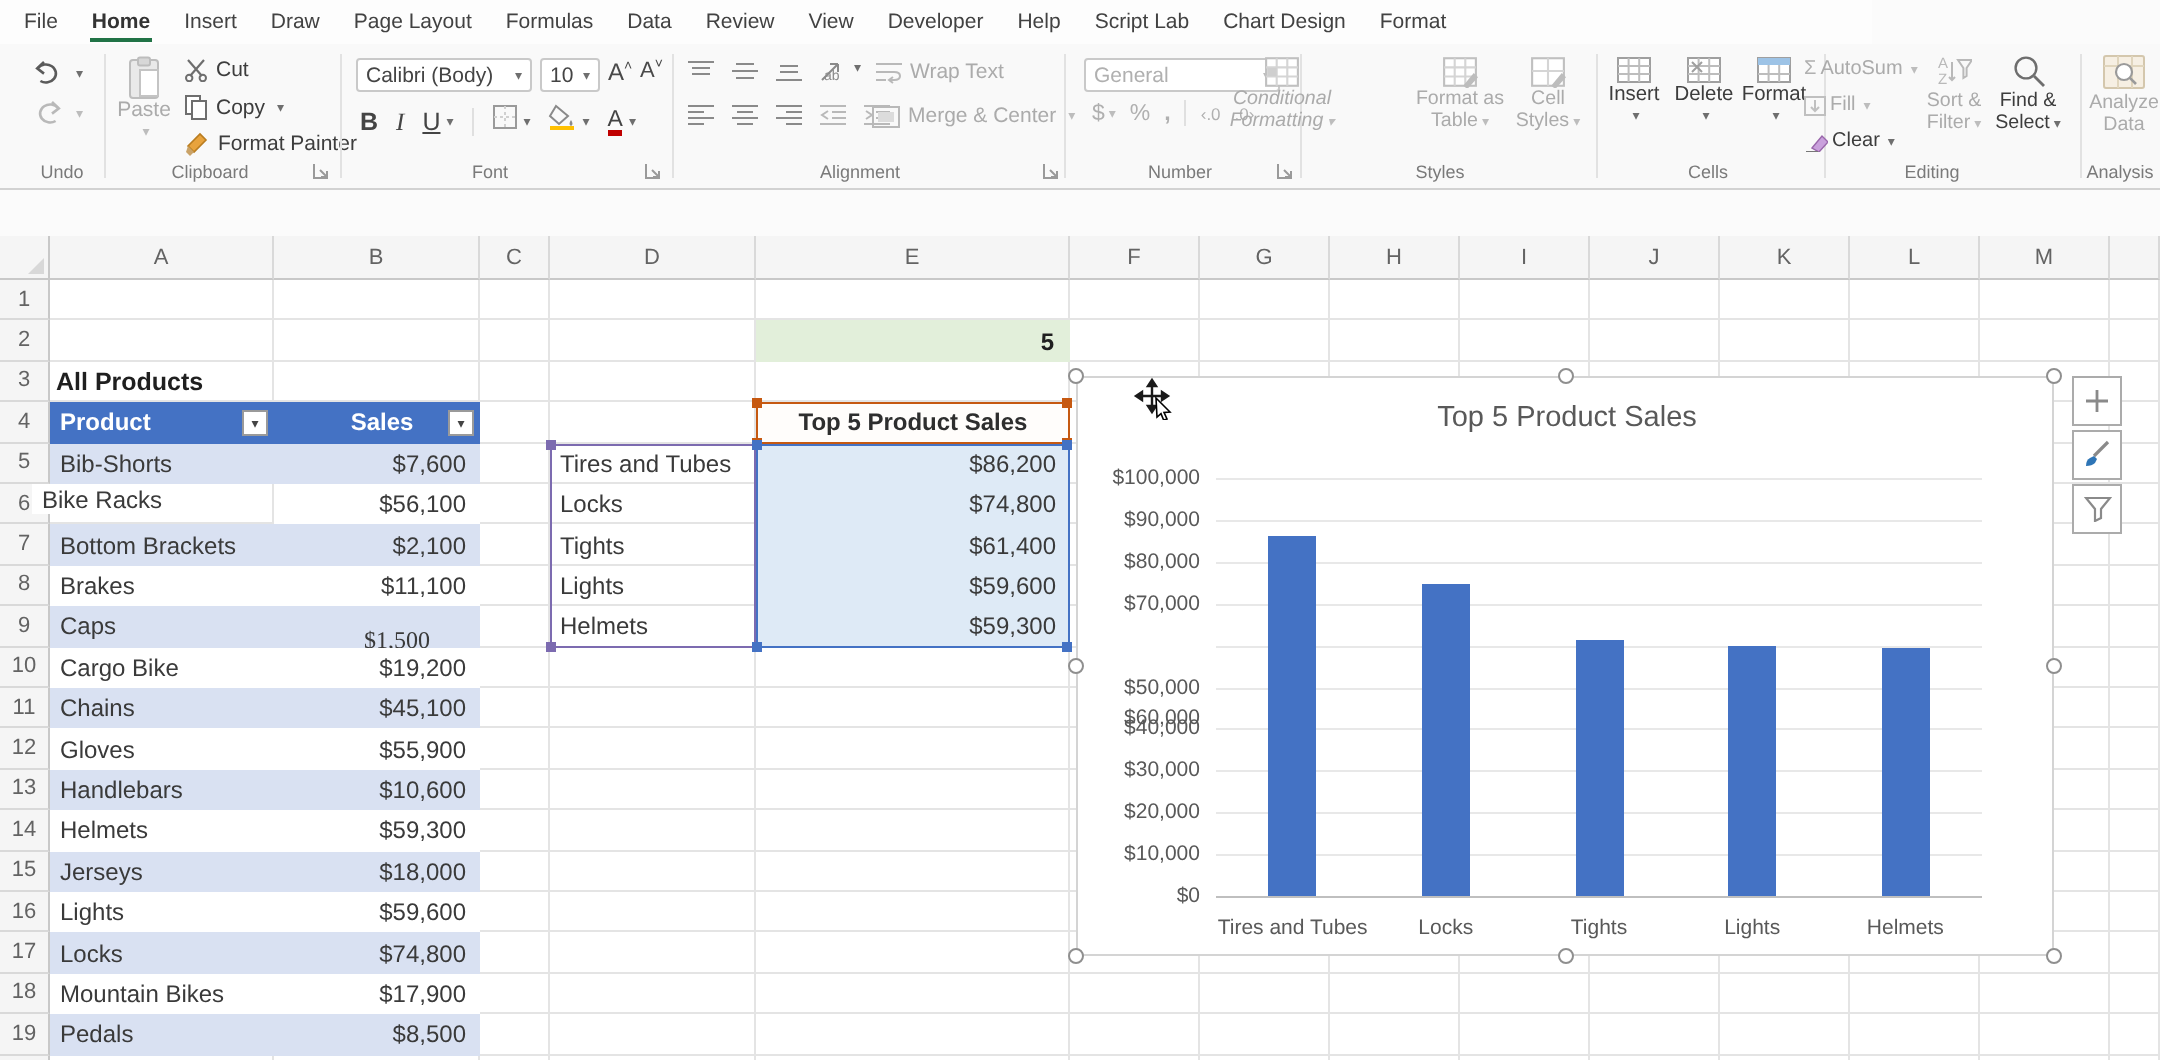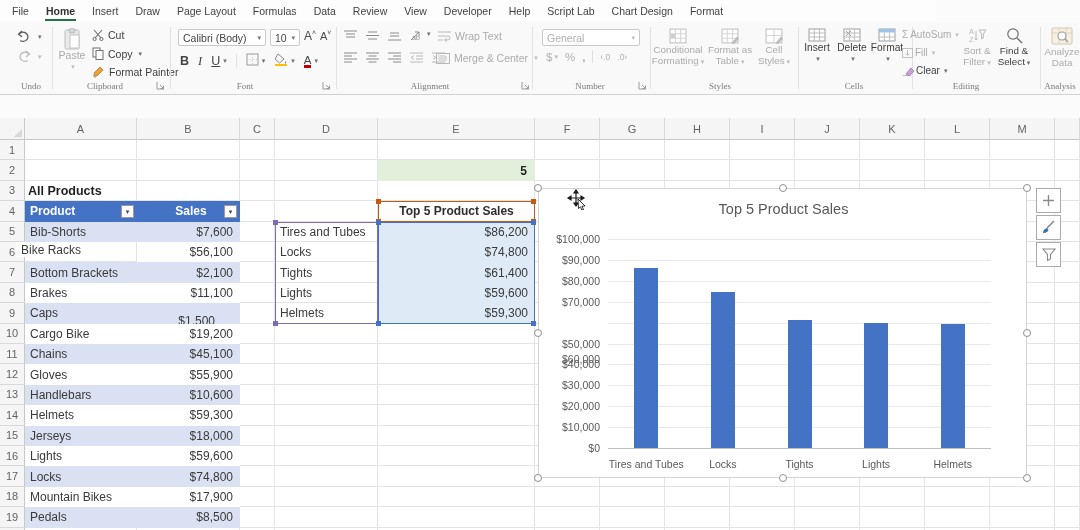--- a/index.html
+++ b/index.html
@@ -6,21 +6,21 @@
   body{font-family:"Liberation Sans",sans-serif;width:1080px;height:530px;overflow:hidden;background:#fff;}
   .abs{position:absolute;}
   #app{position:relative;width:1080px;height:530px;background:#fbfbfb;}
   
   #menubar{position:absolute;left:0;top:0;width:936px;height:22px;background:#fdfdfd;display:flex;align-items:center;padding-left:12px;gap:17px;box-sizing:border-box;}
   .menu-item{font-size:10.5px;color:#424242;white-space:nowrap;position:relative;cursor:default;}
   .menu-item.active{font-weight:700;color:#333;}
   .menu-item.active::after{content:"";position:absolute;left:-1px;right:-1px;bottom:-4px;height:2.5px;background:#217346;}
   
   #ribbon{position:absolute;left:0;top:22px;width:1080px;height:73px;background:#f9f9f9;border-bottom:1px solid #d2d2d2;box-sizing:border-box;}
-  .grp-label{position:absolute;bottom:3px;font-size:9px;color:#7a7a7a;text-align:center;white-space:nowrap;font-family:Liberation Serif, serif;}
+  .grp-label{position:absolute;bottom:3px;font-size:9px;color:#7a7a7a;text-align:center;white-space:nowrap;}
   .divider{position:absolute;top:5px;bottom:5px;width:1px;background:#e2e2e2;}
   .launcher{position:absolute;bottom:3px;width:10px;height:10px;}
   .launcher svg{display:block;}
   .rbtn-txt{font-size:10.5px;color:#3d3d3d;white-space:nowrap;}
   .sm-txt{font-size:10px;color:#3d3d3d;white-space:nowrap;}
   .gray{color:#ababab !important;}
   .chev{font-size:7px;color:#6f6f6f;margin-left:2px;}
   .chev.gray{color:#bdbdbd !important;}
   .selbox{background:#fff;border:1px solid #c9c9c9;border-radius:2px;font-size:10.5px;color:#444;display:flex;align-items:center;padding:0 4px;box-sizing:border-box;height:17px;}
   .stackbtn{position:absolute;display:flex;flex-direction:column;align-items:center;font-size:9.8px;color:#3d3d3d;text-align:center;line-height:11px;}
@@ -238,21 +238,21 @@
     </div>
     <div class="grp-label" style="left:560px;width:60px;">Number</div>
     <div class="launcher" style="left:638px;">
       <svg width="9" height="9" viewBox="0 0 9 9">
           <path d="M1 1 L1 8 L8 8" fill="none" stroke="#9a9a9a"></path>
           <path d="M4 4 L7.5 7.5 M7.5 4.5 L7.5 7.5 L4.5 7.5" fill="none" stroke="#9a9a9a"></path>
         </svg>
     </div>
     <div class="divider" style="left:650px;"></div>
 
-    <div class="stackbtn" style="left:650px;top:6px;width:56px;">
+    <div class="stackbtn" style="left:613px;top:6px;width:56px;font-style:italic;">
       <svg width="18" height="16" viewBox="0 0 17 15">
           <rect x="1" y="1" width="15" height="13" fill="#fff" stroke="#c0c0c0"></rect>
           <path d="M1 5.3 H16 M1 9.6 H16 M6 1 V14 M11 1 V14" stroke="#d5d5d5"></path>
           <rect x="1.5" y="5.5" width="4.5" height="4" fill="#cfcfcf"></rect>
         </svg>
       <span class="gray">Conditional</span>
       <span class="gray"><span>Formatting</span><span class="chev gray">▾</span></span>
     </div>
     <div class="stackbtn" style="left:706px;top:6px;width:48px;">
       <svg width="18" height="16" viewBox="0 0 17 15">
@@ -447,21 +447,21 @@
         <div class="filterbtn" style="left: 224px; top: 87.2px;">▾</div>
         <div class="tbl-cell" style="left: 25px; top: 103.6px; width: 112px; height: 20.4px; background: rgb(217, 225, 242); padding-left: 5px;">Bib-Shorts</div>
         <div class="tbl-cell" style="left: 137px; top: 103.6px; width: 103px; height: 20.4px; background: rgb(217, 225, 242); justify-content: flex-end; padding-right: 7px;">$7,600</div>
         <div class="tbl-cell" style="left: 16px; top: 124px; width: 112px; height: 15px; background: rgb(255, 255, 255); padding-left: 5px;">Bike Racks</div>
         <div class="tbl-cell" style="left: 137px; top: 124px; width: 103px; height: 20.4px; background: rgb(255, 255, 255); justify-content: flex-end; padding-right: 7px;">$56,100</div>
         <div class="tbl-cell" style="left: 25px; top: 144.4px; width: 112px; height: 20.4px; background: rgb(217, 225, 242); padding-left: 5px;">Bottom Brackets</div>
         <div class="tbl-cell" style="left: 137px; top: 144.4px; width: 103px; height: 20.4px; background: rgb(217, 225, 242); justify-content: flex-end; padding-right: 7px;">$2,100</div>
         <div class="tbl-cell" style="left: 25px; top: 164.8px; width: 112px; height: 20.4px; background: rgb(255, 255, 255); padding-left: 5px;">Brakes</div>
         <div class="tbl-cell" style="left: 137px; top: 164.8px; width: 103px; height: 20.4px; background: rgb(255, 255, 255); justify-content: flex-end; padding-right: 7px;">$11,100</div>
         <div class="tbl-cell" style="left: 25px; top: 185.2px; width: 112px; height: 20.4px; background: rgb(217, 225, 242); padding-left: 5px;">Caps</div>
-        <div class="tbl-cell" style="left: 137px; top: 185.2px; width: 103px; height: 35px; background: rgb(217, 225, 242); justify-content: flex-end; padding-right: 25px;">$1,500</div>
+        <div class="tbl-cell" style="left: 137px; top: 185.2px; width: 103px; height: 35px; background: rgb(217, 225, 242); justify-content: flex-end; padding-right: 25px; font-family: Liberation Serif, serif;">$1,500</div>
         <div class="tbl-cell" style="left: 25px; top: 205.6px; width: 112px; height: 20.4px; background: rgb(255, 255, 255); padding-left: 5px;">Cargo Bike</div>
         <div class="tbl-cell" style="left: 137px; top: 205.6px; width: 103px; height: 20.4px; background: rgb(255, 255, 255); justify-content: flex-end; padding-right: 7px;">$19,200</div>
         <div class="tbl-cell" style="left: 25px; top: 226px; width: 112px; height: 20.4px; background: rgb(217, 225, 242); padding-left: 5px;">Chains</div>
         <div class="tbl-cell" style="left: 137px; top: 226px; width: 103px; height: 20.4px; background: rgb(217, 225, 242); justify-content: flex-end; padding-right: 7px;">$45,100</div>
         <div class="tbl-cell" style="left: 25px; top: 246.4px; width: 112px; height: 20.4px; background: rgb(255, 255, 255); padding-left: 5px;">Gloves</div>
         <div class="tbl-cell" style="left: 137px; top: 246.4px; width: 103px; height: 20.4px; background: rgb(255, 255, 255); justify-content: flex-end; padding-right: 7px;">$55,900</div>
         <div class="tbl-cell" style="left: 25px; top: 266.8px; width: 112px; height: 20.4px; background: rgb(217, 225, 242); padding-left: 5px;">Handlebars</div>
         <div class="tbl-cell" style="left: 137px; top: 266.8px; width: 103px; height: 20.4px; background: rgb(217, 225, 242); justify-content: flex-end; padding-right: 7px;">$10,600</div>
         <div class="tbl-cell" style="left: 25px; top: 287.2px; width: 112px; height: 20.4px; background: rgb(255, 255, 255); padding-left: 5px;">Helmets</div>
         <div class="tbl-cell" style="left: 137px; top: 287.2px; width: 103px; height: 20.4px; background: rgb(255, 255, 255); justify-content: flex-end; padding-right: 7px;">$59,300</div>

